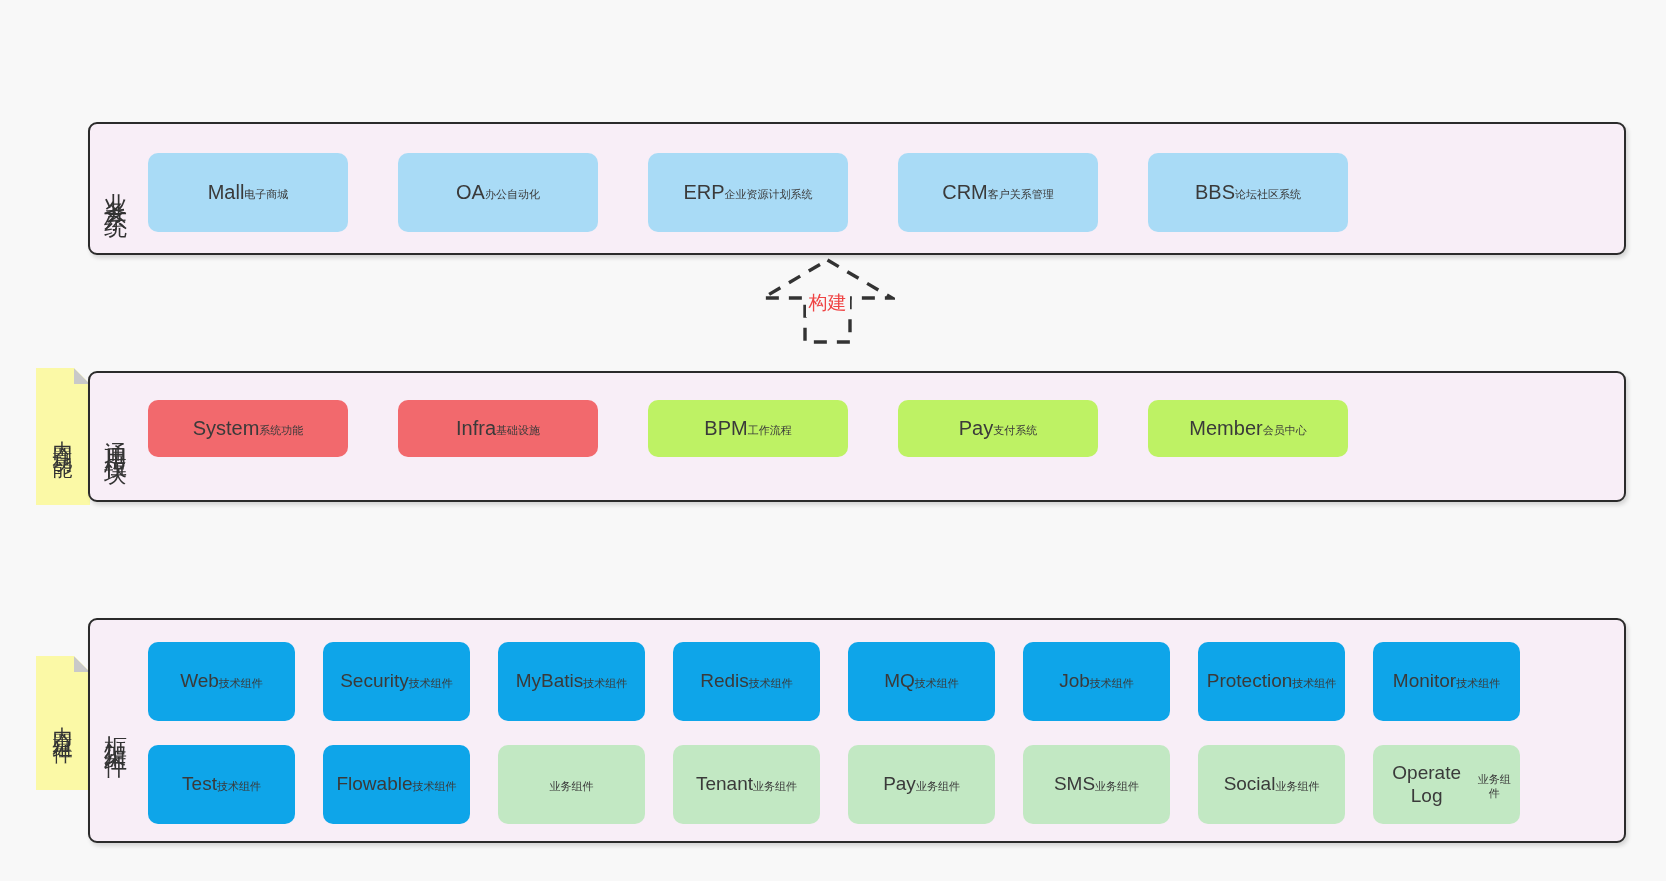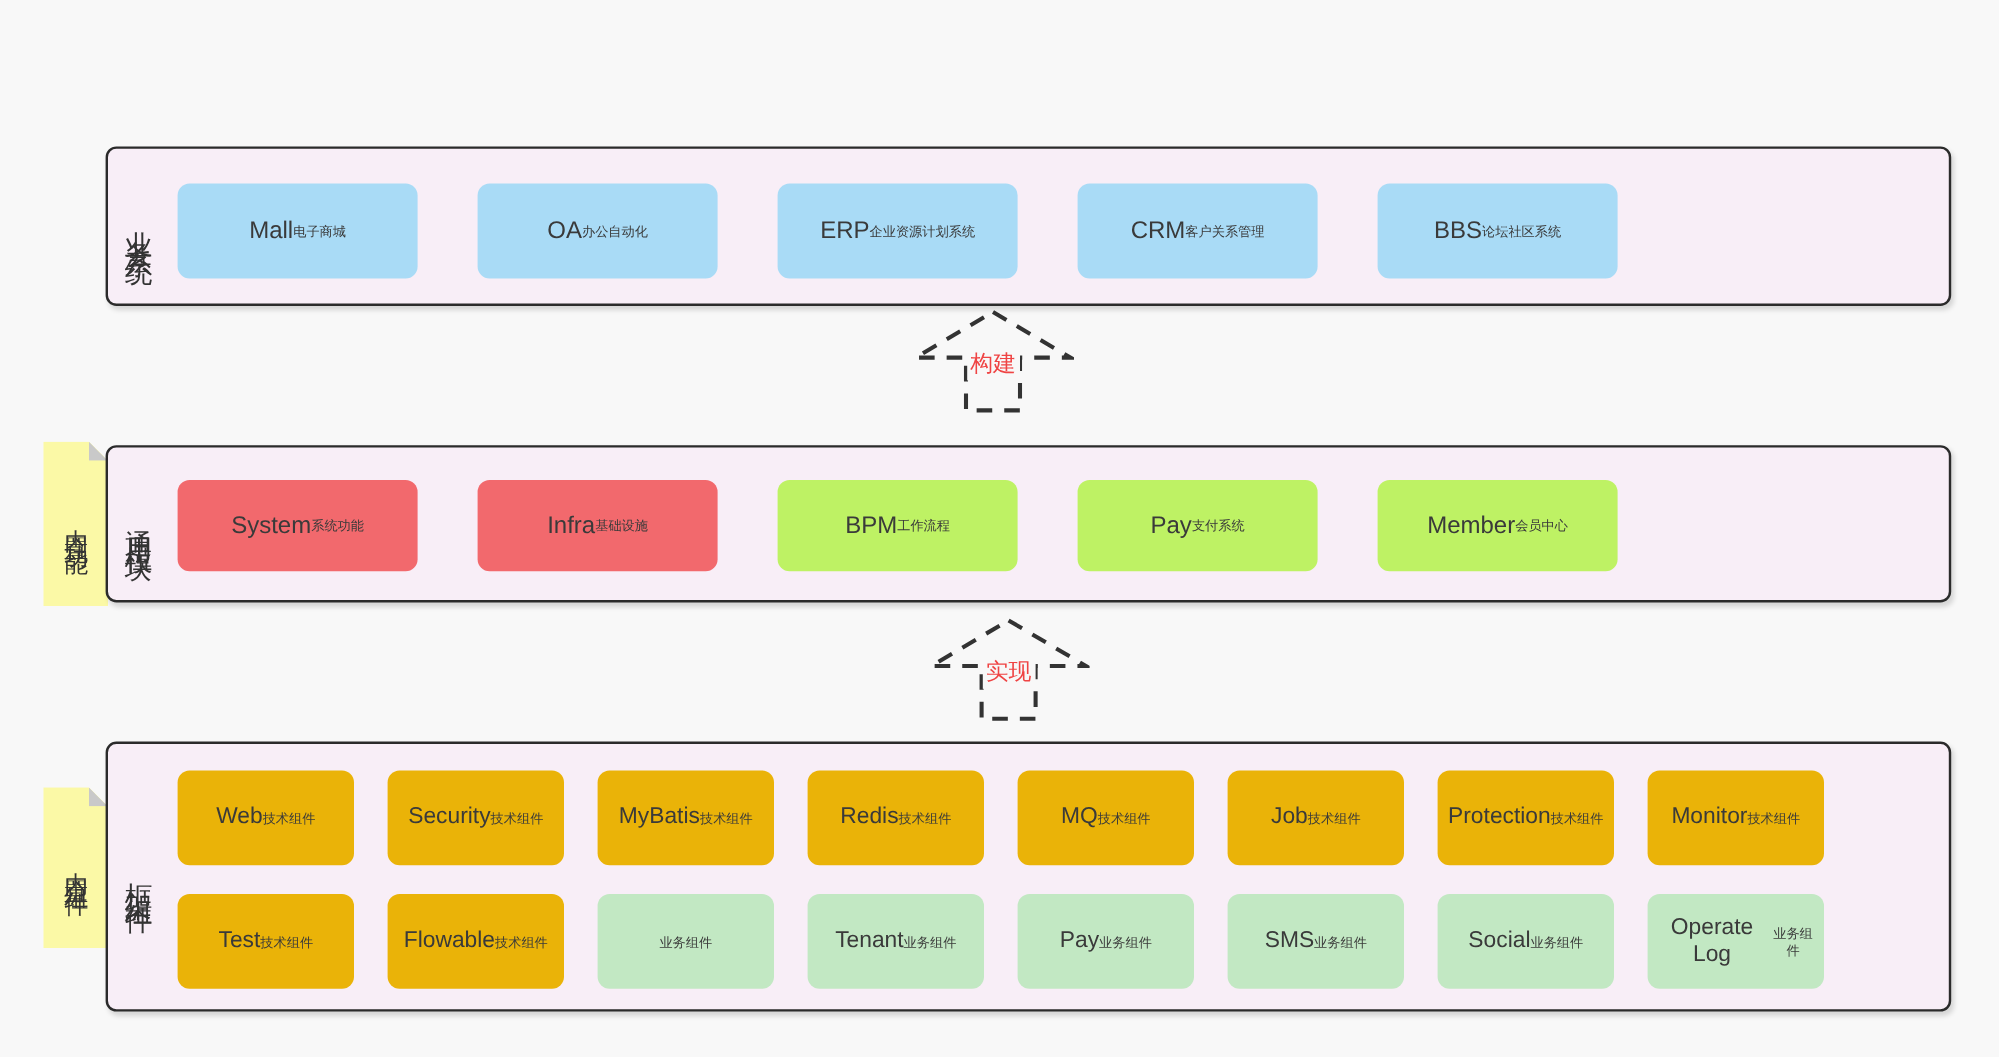--- a/index.html
+++ b/index.html
@@ -39,31 +39,31 @@
   #sec-modules .row{top:27px;}
   #sec-components .row-1{top:22px;}
   #sec-components .row-2{top:125px;}
 
   .box{
     border-radius:10px;
     display:flex;align-items:center;justify-content:center;
     text-align:center;color:#3a3a3a;
     box-sizing:border-box;padding:4px 6px;
   }
-  .six .box{width:200px;height:76px;}
+  .six .box{width:200px;height:57px;}
   #sec-business .box{height:79px;}
   .eight .box{width:147px;height:79px;}
   .box .en{font-size:20px;line-height:1.25;}
   .eight .box .en{font-size:19px;line-height:1.2;}
   .box .zh{font-size:11px;line-height:1.2;margin-top:4px;}
 
   .blue{background:#a9dbf6;}
   .red{background:#f2696d;}
   .pink{background:#bef264;}
-  .dgreen{background:#eab308;}
+  .dgreen{background:#0ea5e9;}
   .lgreen{background:#c2e8c3;}
 
   
   .note{
     position:absolute;left:36px;width:54px;background:#fbf9a6;z-index:1;
     clip-path:polygon(0 0,calc(100% - 16px) 0,100% 16px,100% 100%,0 100%);
     display:flex;align-items:center;justify-content:center;
   }
   #note-modules{top:368px;height:137px;}
   #note-components{top:656px;height:134px;}
@@ -148,26 +148,20 @@
         <div class="en">Pay</div>
         <div class="zh">支付系统</div>
       </div>
       <div class="box pink">
         <div class="en">Member</div>
         <div class="zh">会员中心</div>
       </div>
     </div>
   </div>
 
-  <div class="arrow" id="arrow-implement">
-    <svg viewBox="0 0 135 88">
-      <path d="M67.5 3 L132 41 L90 41 L90 85 L45 85 L45 41 L3 41 Z" fill="none" stroke="#333" stroke-width="3.4" stroke-dasharray="13 10"></path>
-    </svg>
-    <span class="arrow-label">实现</span>
-  </div>
 
   <div class="note" id="note-components">
     <span class="fold"></span>
     <span class="note-text">内置组件</span>
   </div>
 
   <div class="section" id="sec-components">
     <div class="v-label">框架组件</div>
 
     <div class="row eight row-1">

